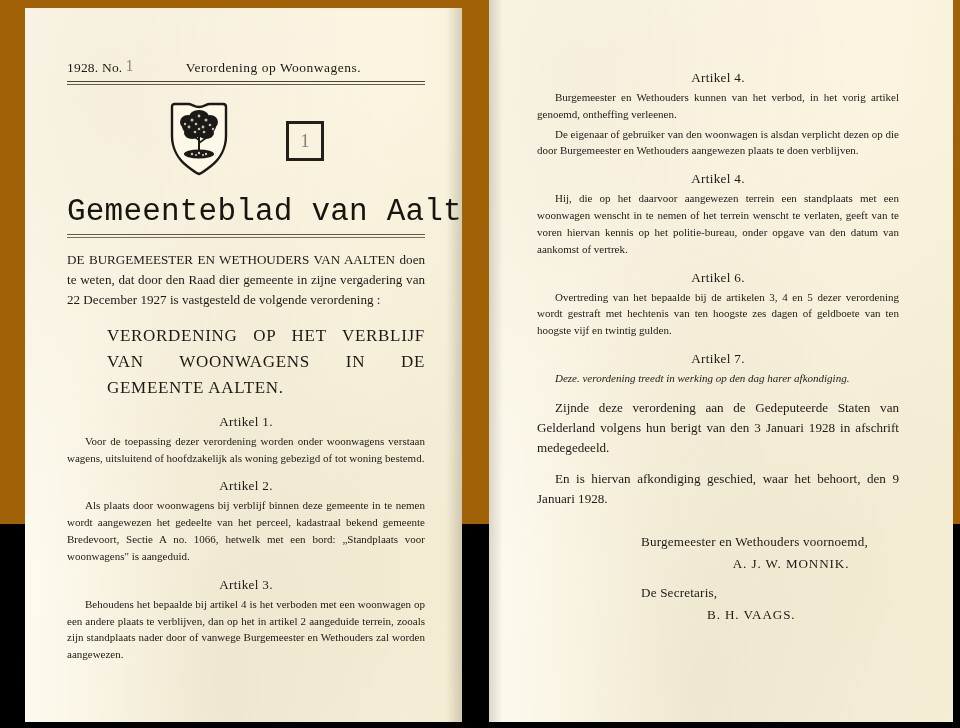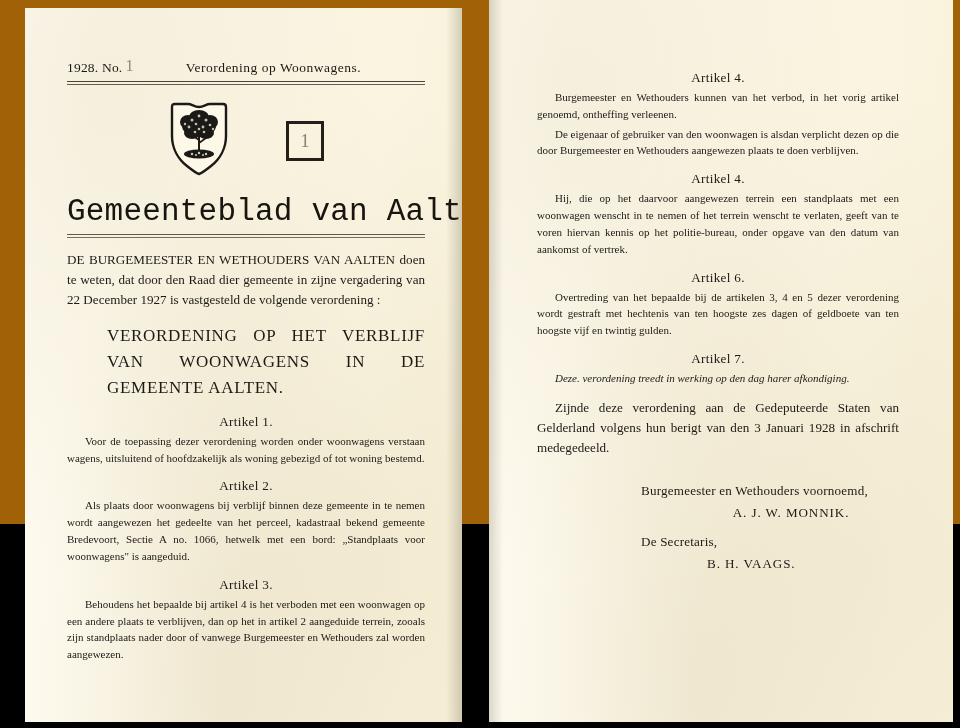--- a/index.html
+++ b/index.html
@@ -267,20 +267,21 @@
         <div class="art-head">Artikel 4.</div>
         <div class="art-body">Hij, die op het daarvoor aangewezen terrein een standplaats met een woonwagen wenscht in te nemen of het terrein wenscht te verlaten, geeft van te voren hiervan kennis op het politie-bureau, onder opgave van den datum van aankomst of vertrek.</div>
 
         <div class="art-head">Artikel 6.</div>
         <div class="art-body">Overtreding van het bepaalde bij de artikelen 3, 4 en 5 dezer verordening wordt gestraft met hechtenis van ten hoogste zes dagen of geldboete van ten hoogste vijf en twintig gulden.</div>
 
         <div class="art-head">Artikel 7.</div>
         <div class="art-body italic">Deze. verordening treedt in werking op den dag harer afkondiging.</div>
 
         <div class="closing">Zijnde deze verordening aan de Gedeputeerde Staten van Gelderland volgens hun berigt van den 3 Januari 1928 in afschrift medegedeeld.</div>
+        <div class="closing">En is hiervan afkondiging geschied, waar het behoort, den 9 Januari 1928.</div>
 
         <div class="sig-block">
           <div class="sig-line-1">Burgemeester en Wethouders voornoemd,</div>
           <div class="sig-name-1">A. J. W. MONNIK.</div>
           <div class="sig-line-2">De Secretaris,</div>
           <div class="sig-name-2">B. H. VAAGS.</div>
         </div>
 
       </div>
       <div class="edge-shadow-r"></div>

